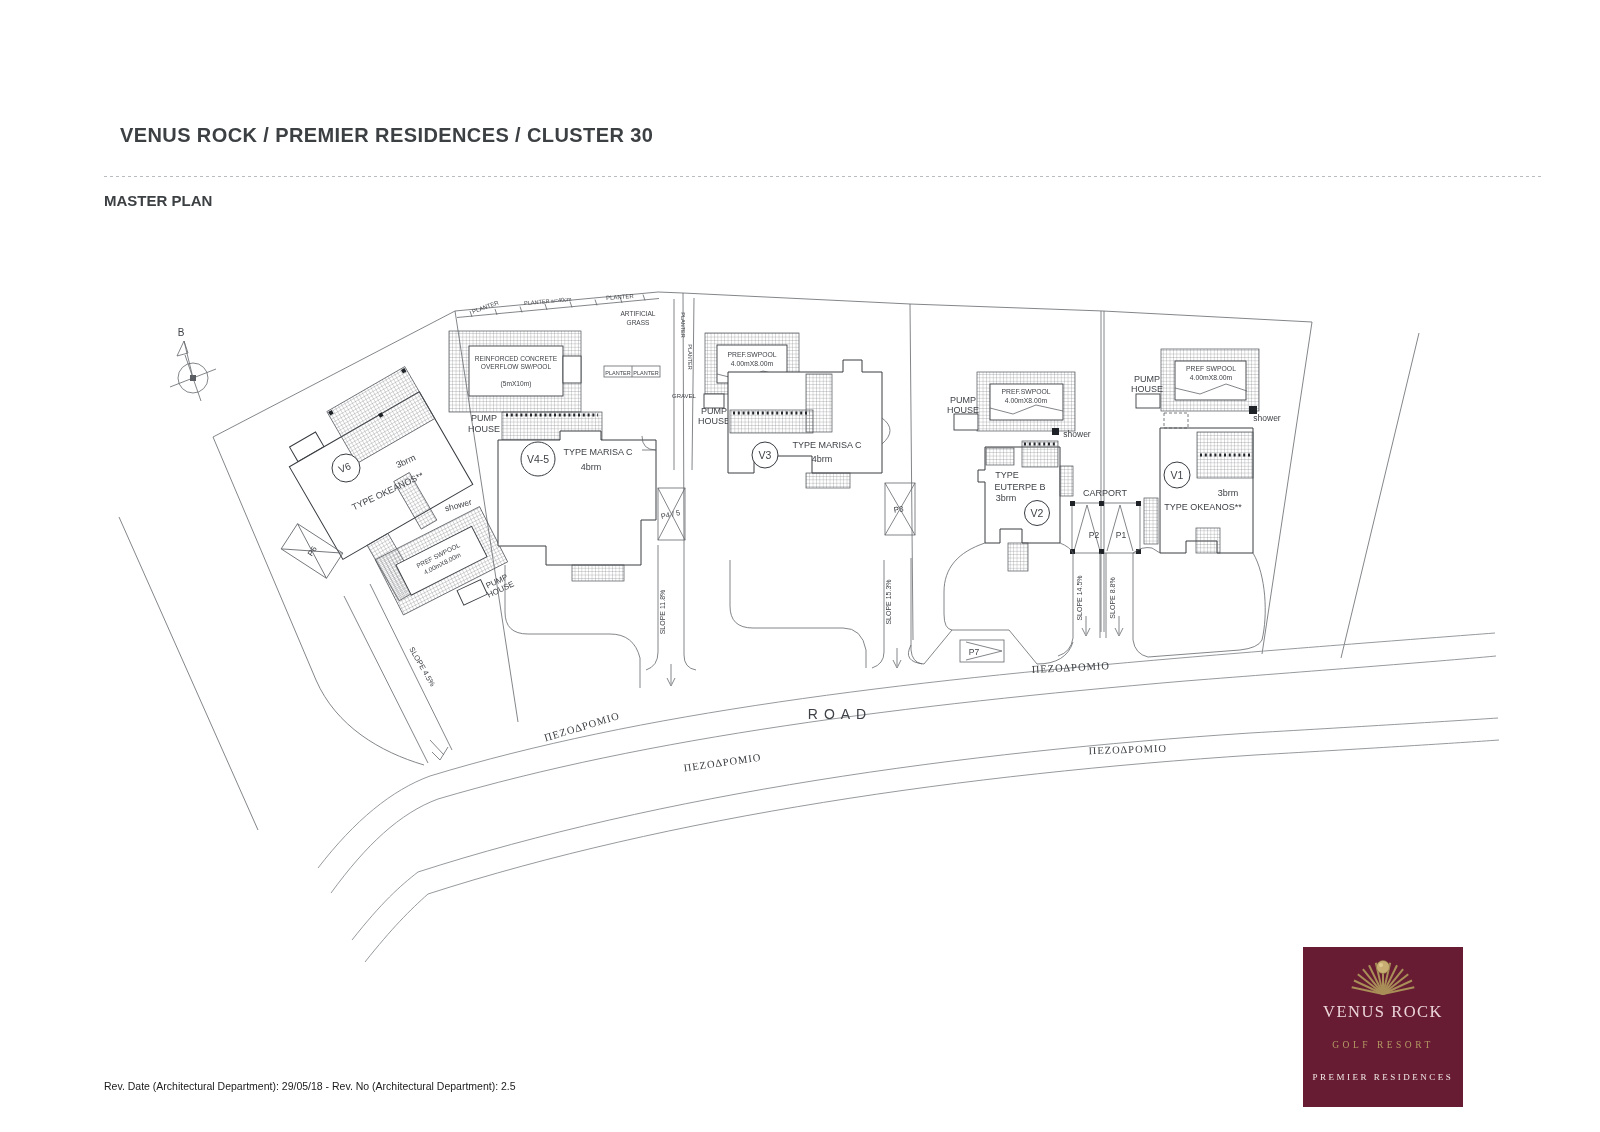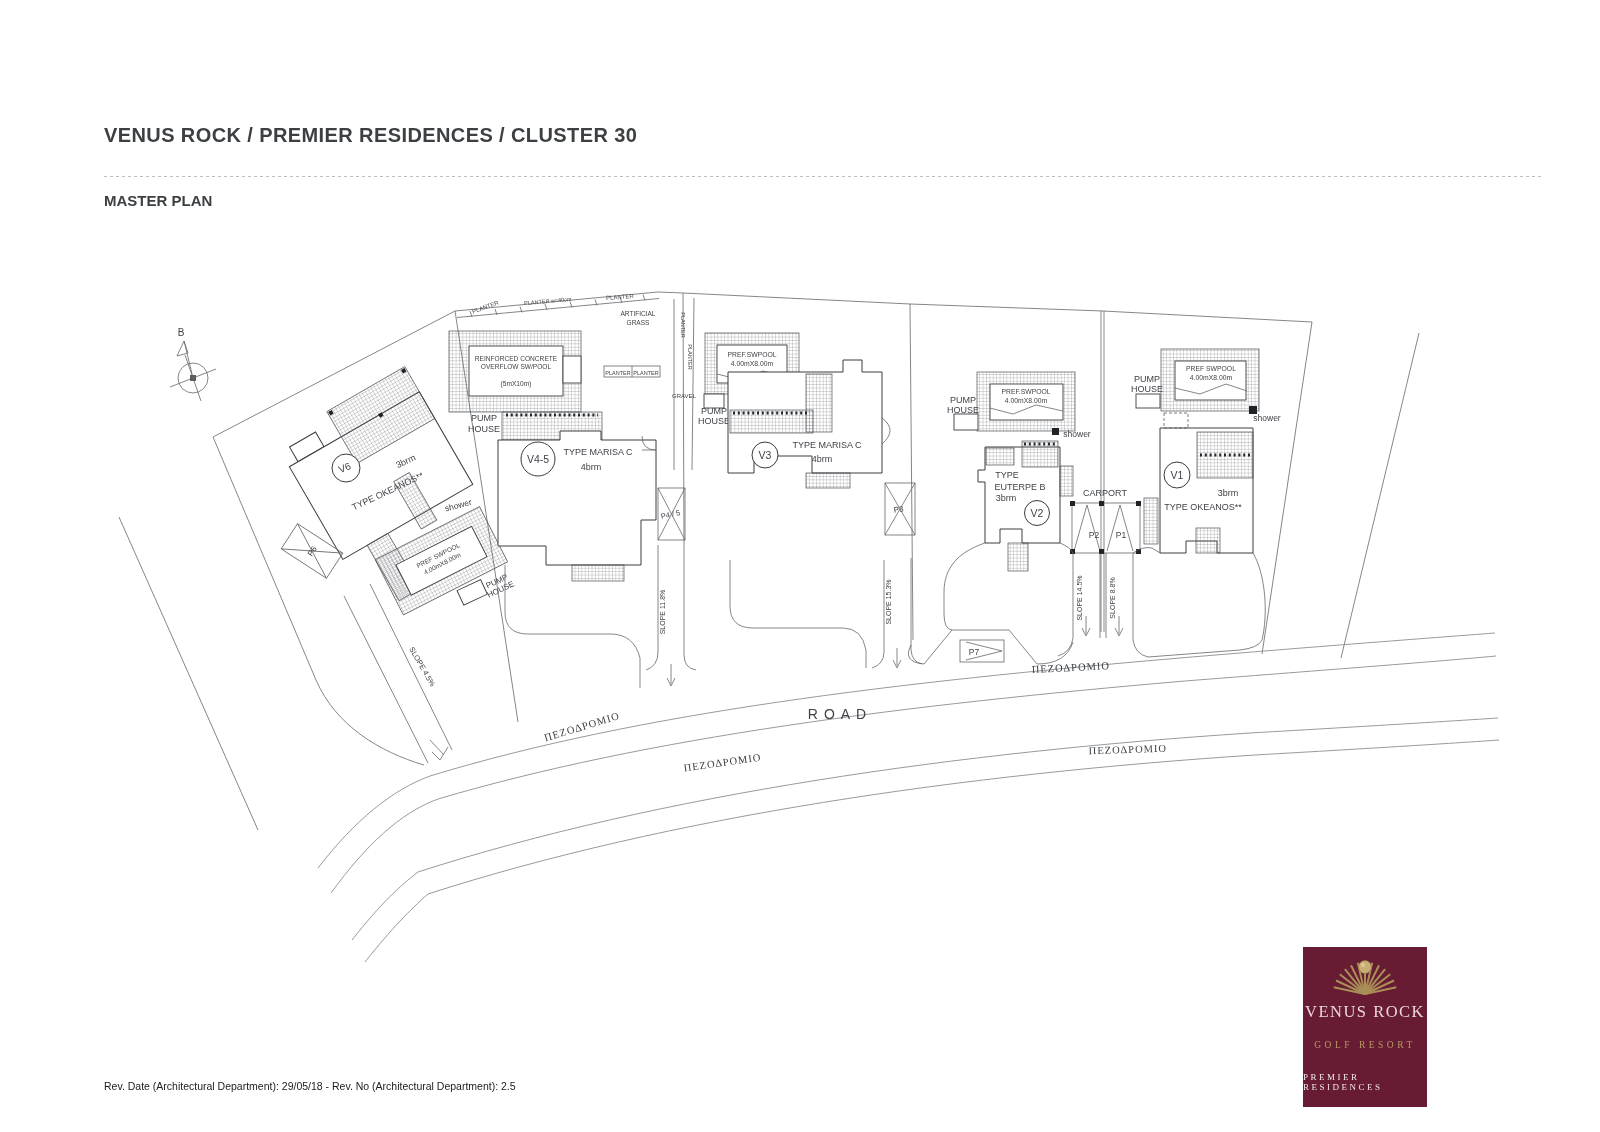--- a/index.html
+++ b/index.html
@@ -1,18 +1,18 @@
 <!DOCTYPE html>
 <html><head>
 <meta charset="utf-8">
 <style>
   html,body{margin:0;padding:0;background:#fff;}
   .page{position:relative;width:1600px;height:1132px;background:#fff;overflow:hidden;
         font-family:"Liberation Sans",sans-serif;color:#3c4043;}
-  .title{position:absolute;left:104px;top:124px;font-size:20px;font-weight:600;
+  .title{position:absolute;left:120px;top:124px;font-size:20px;font-weight:600;
          letter-spacing:.4px;color:#3c4043;}
   .rule{position:absolute;left:104px;top:176px;width:1440px;height:1px;
         background:repeating-linear-gradient(90deg,#b9bdbf 0 3px,transparent 3px 6px);}
   .subtitle{position:absolute;left:104px;top:192px;font-size:15px;font-weight:600;color:#3c4043;}
   .plan-svg{position:absolute;left:0;top:0;}
   
   .ln{fill:none;stroke:#63676b;stroke-width:.8;}
   .rd{fill:none;stroke:#8a8e92;stroke-width:.9;}
   .bld{fill:#fff;stroke:#383c41;stroke-width:1;}
   .hx{fill:url(#hx);stroke:#4c5055;stroke-width:.7;}
@@ -22,21 +22,21 @@
   .post{fill:#1f2327;}
   text.t{fill:#3f4247;font-family:"Liberation Sans",sans-serif;text-anchor:middle;}
   text.tg{fill:#3a3d41;font-family:"Liberation Serif",serif;text-anchor:middle;letter-spacing:1px;}
   
   .disclaimer{position:absolute;left:104px;top:1020px;font-size:10.5px;color:#1b1b1b;
               line-height:14px;width:1450px;}
   .disclaimer b{font-weight:700;}
   .revline{position:absolute;left:104px;top:1080px;font-size:10.5px;color:#1b1b1b;}
   .revline b{font-weight:400;}
   
-  .logo{position:absolute;left:1303px;top:947px;width:124px;height:160px;background:#671c33;
+  .logo{position:absolute;left:1303px;top:947px;width:160px;height:160px;background:#671c33;
         display:flex;flex-direction:column;align-items:center;}
   .logo-fan{margin-top:13px;}
   .logo-name{font-family:"Liberation Serif",serif;font-size:16.5px;letter-spacing:1.5px;
              color:#ecd6da;margin-top:2px;}
   .logo-resort{font-family:"Liberation Serif",serif;font-size:9.5px;letter-spacing:3.5px;
                color:#b49a64;margin-top:18px;}
   .logo-tag{font-family:"Liberation Serif",serif;font-size:9px;letter-spacing:2.5px;
             color:#f2e9e7;margin-top:22px;}
 </style>
 </head>

